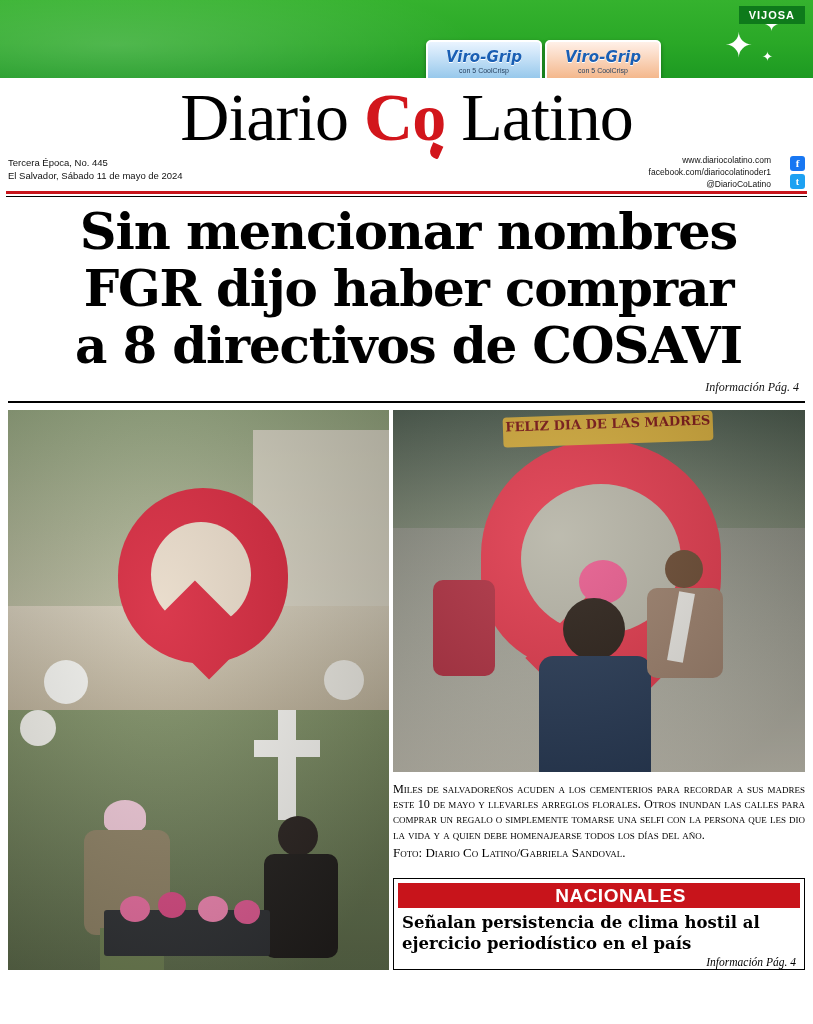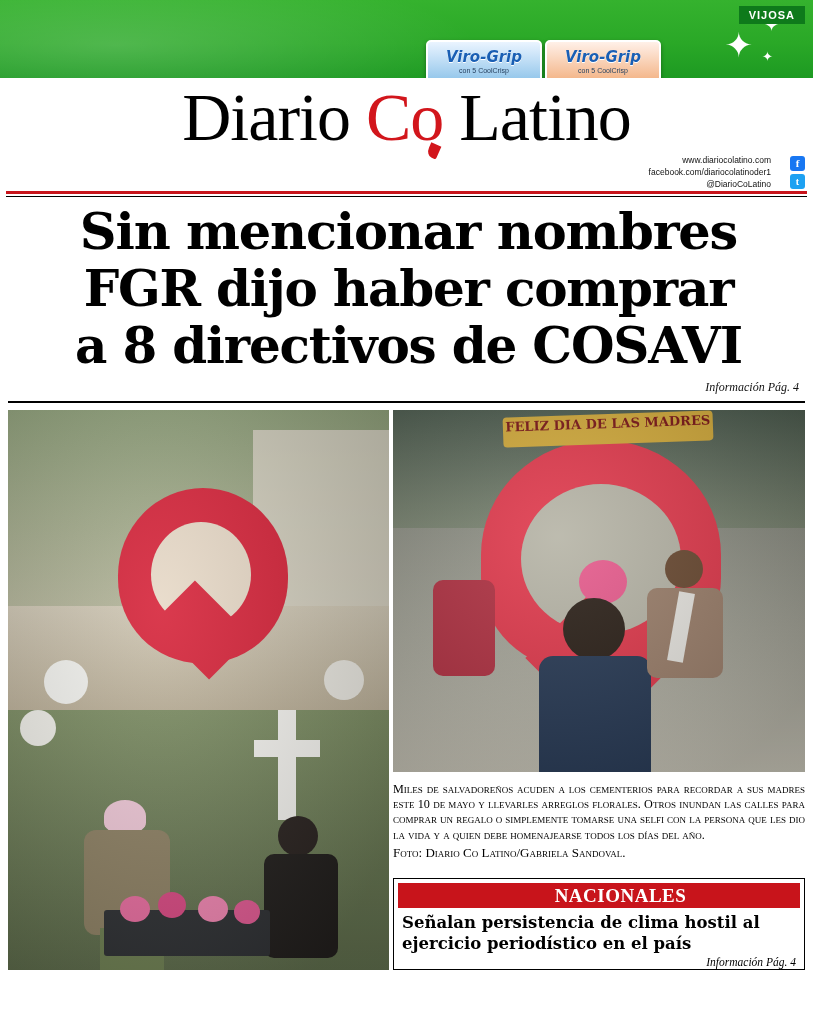--- a/index.html
+++ b/index.html
@@ -129,20 +129,21 @@
     color: #000000;
     white-space: nowrap;
   }
   .masthead-title .co {
     color: #d2161c;
     position: relative;
   }
   .masthead-title .o-mark {
     position: relative;
     display: inline-block;
+    font-weight: bold;
   }
   .masthead-title .o-mark::after {
     content: "";
     position: absolute;
     right: 4px;
     bottom: -4px;
     width: 11px;
     height: 14px;
     background: #d2161c;
     transform: rotate(24deg);
@@ -317,21 +318,21 @@
     border: 1px solid #000;
     box-sizing: border-box;
     background: #fff;
     height: 92px;
   }
   .nac-head {
     margin: 4px 4px 0 4px;
     background: #c8141b;
     color: #fff;
     text-align: center;
-    font-family: Liberation Serif, serif;
+    font-family: Liberation Sans, sans-serif;
     font-weight: bold;
     font-size: 19px;
     letter-spacing: .5px;
     line-height: 25px;
     padding-left: 43px;
   }
   .nac-title {
     font-family: "DejaVu Serif", serif;
     font-weight: bold;
     font-size: 16.5px;
@@ -373,20 +374,24 @@
   <div class="ad-brand-box">VIJOSA</div>
 </div>
 
 <div class="masthead">
   <div class="masthead-title">
     <span>Diario </span><span class="co o-mark">Co</span><span> Latino</span>
   </div>
 </div>
 
 <div class="infobar">
+  <div class="left">
+    <div>Tercera Época, No. 445</div>
+    <div>El Salvador, Sábado 11 de mayo de 2024</div>
+  </div>
 
 
   <div class="right">
     <div>www.diariocolatino.com</div>
     <div>facebook.com/diariocolatinoder1</div>
     <div>@DiarioCoLatino</div>
   </div>
 
   <div class="social">
     <div class="dot">f</div>

